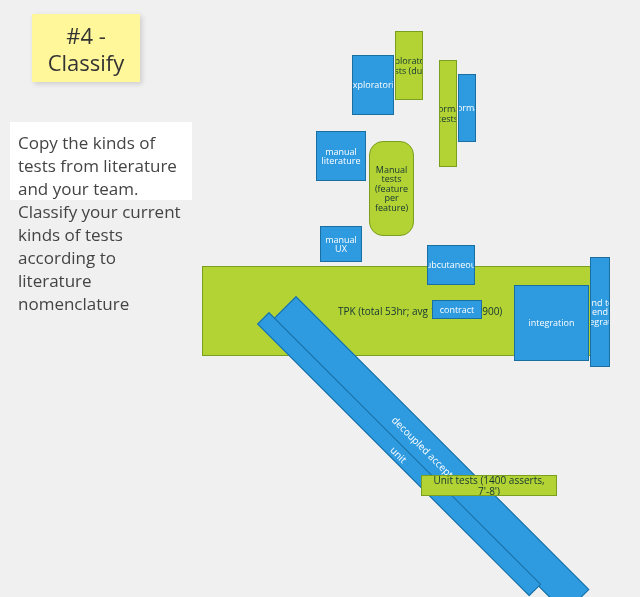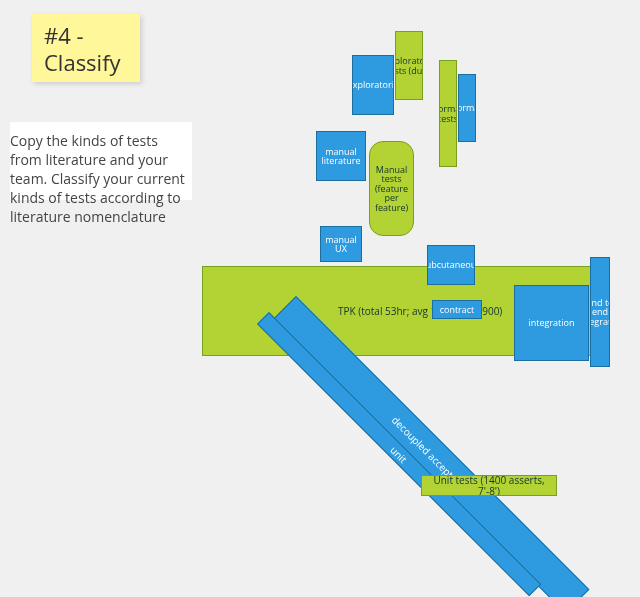--- a/index.html
+++ b/index.html
@@ -15,34 +15,34 @@
     position: relative;
     width: 640px;
     height: 597px;
   }
   .sticky {
     position: absolute;
     background: #fff79a;
     box-shadow: 2px 2px 5px rgba(0,0,0,0.15);
     padding: 8px 12px;
     box-sizing: border-box;
-    text-align: left;
+    text-align: center;
     color: #333;
   }
   .sticky-title {
     font-size: 22px;
     line-height: 1.2;
     font-weight: 400;
   }
   .note {
     position: absolute;
     background: #ffffff;
-    padding: 10px 0;
+    padding: 10px 8px;
     box-sizing: border-box;
-    font-size: 14px;
+    font-size: 17px;
     color: #444;
     line-height: 1.35;
   }
   .box {
     position: absolute;
     box-sizing: border-box;
     border: 1px solid #1a6fa0;
     display: flex;
     align-items: center;
     justify-content: center;

